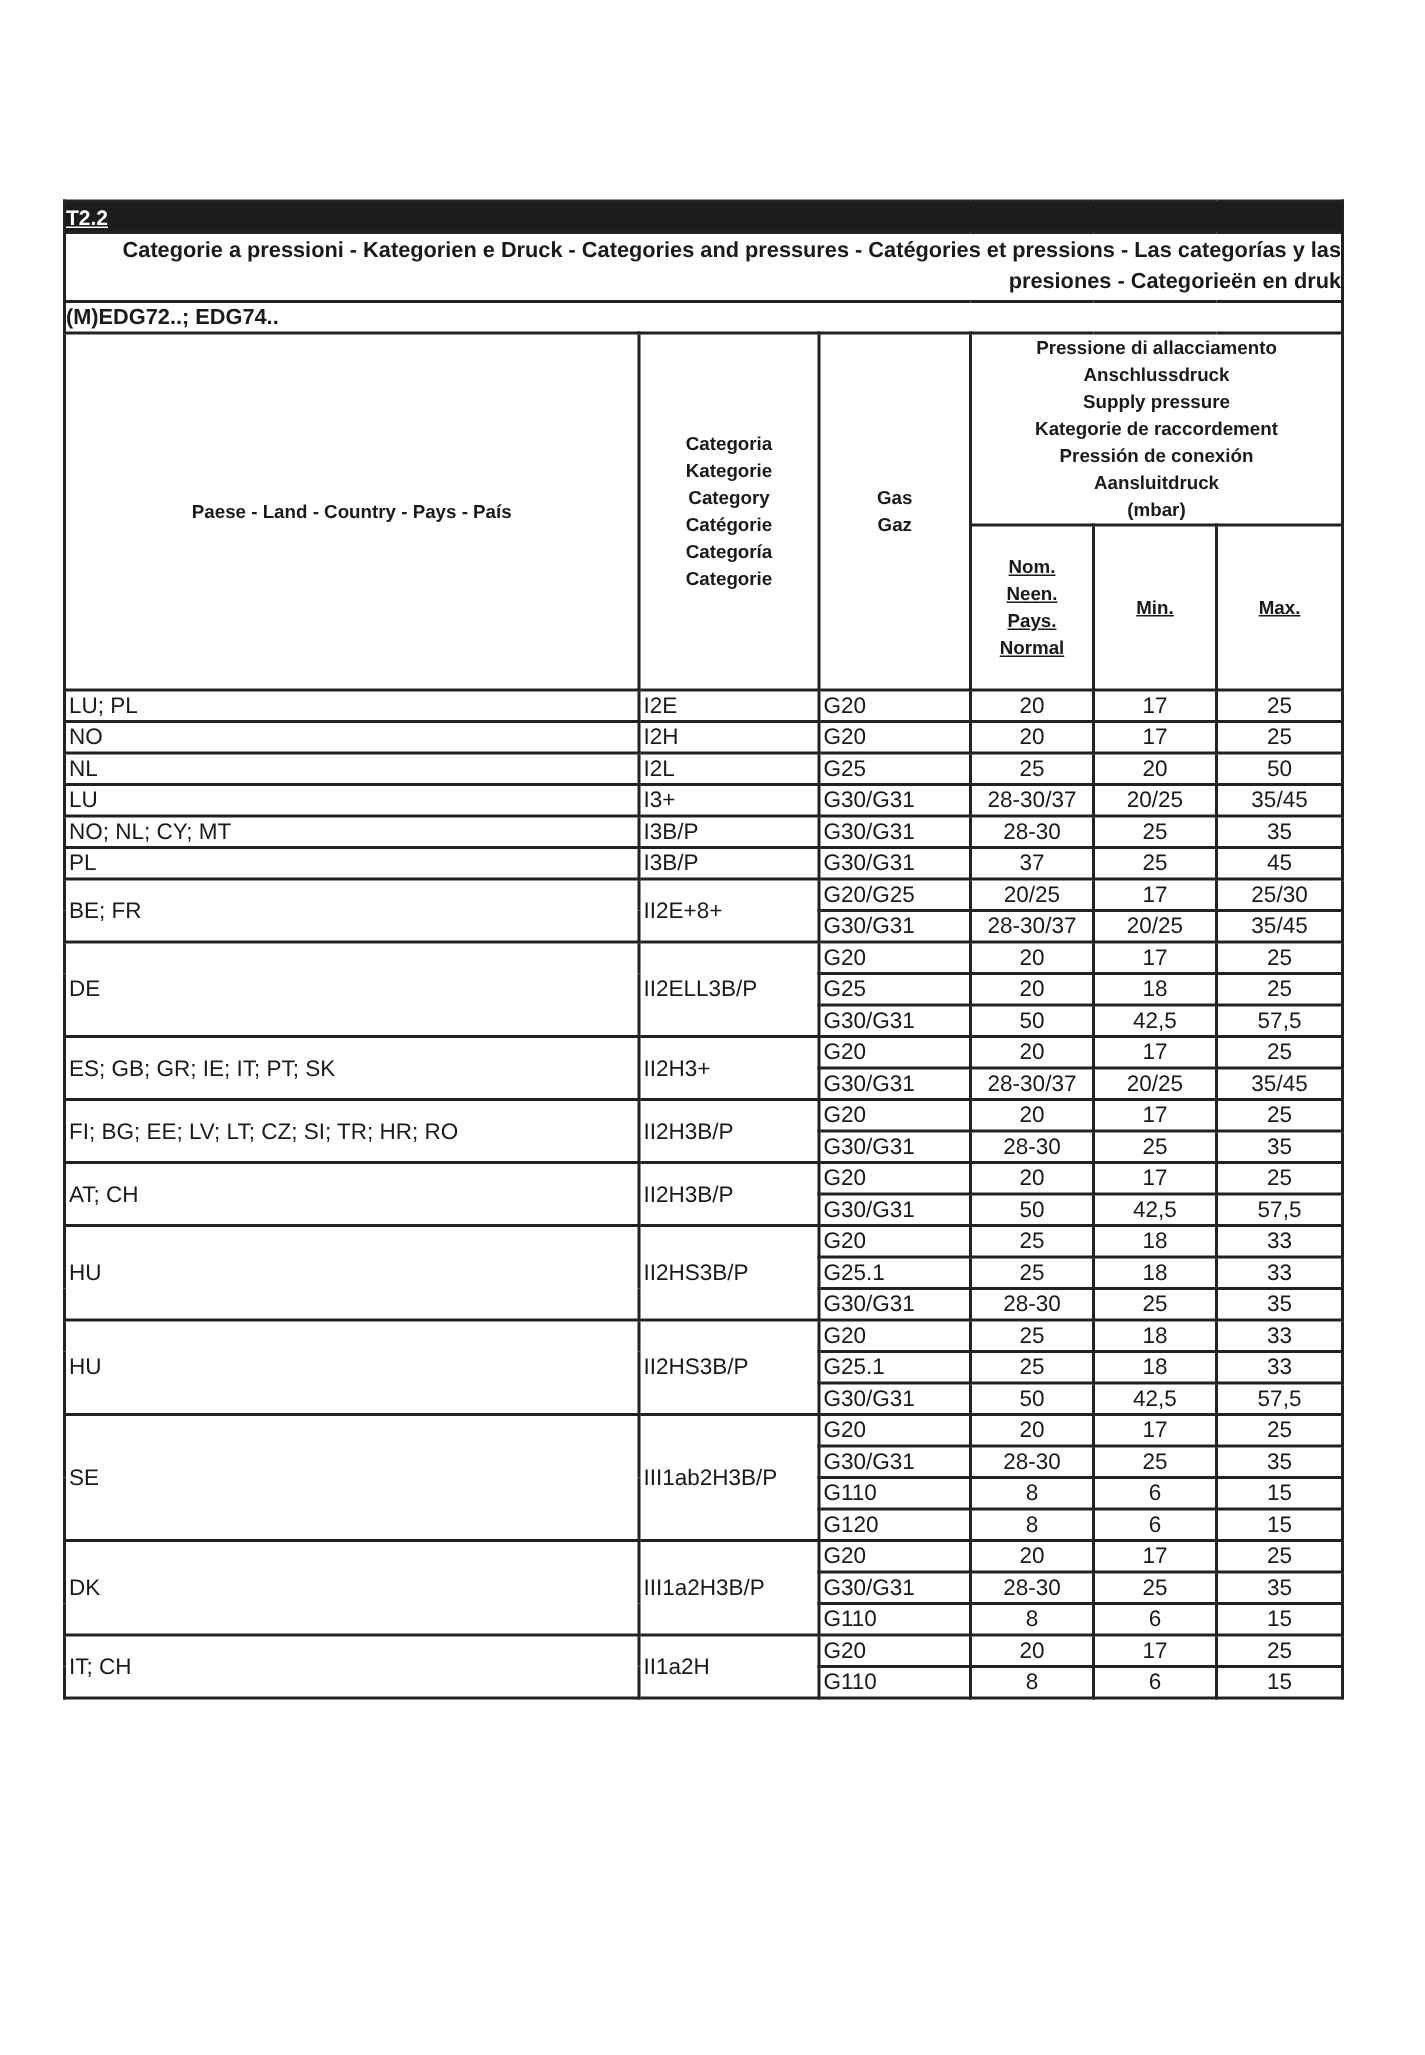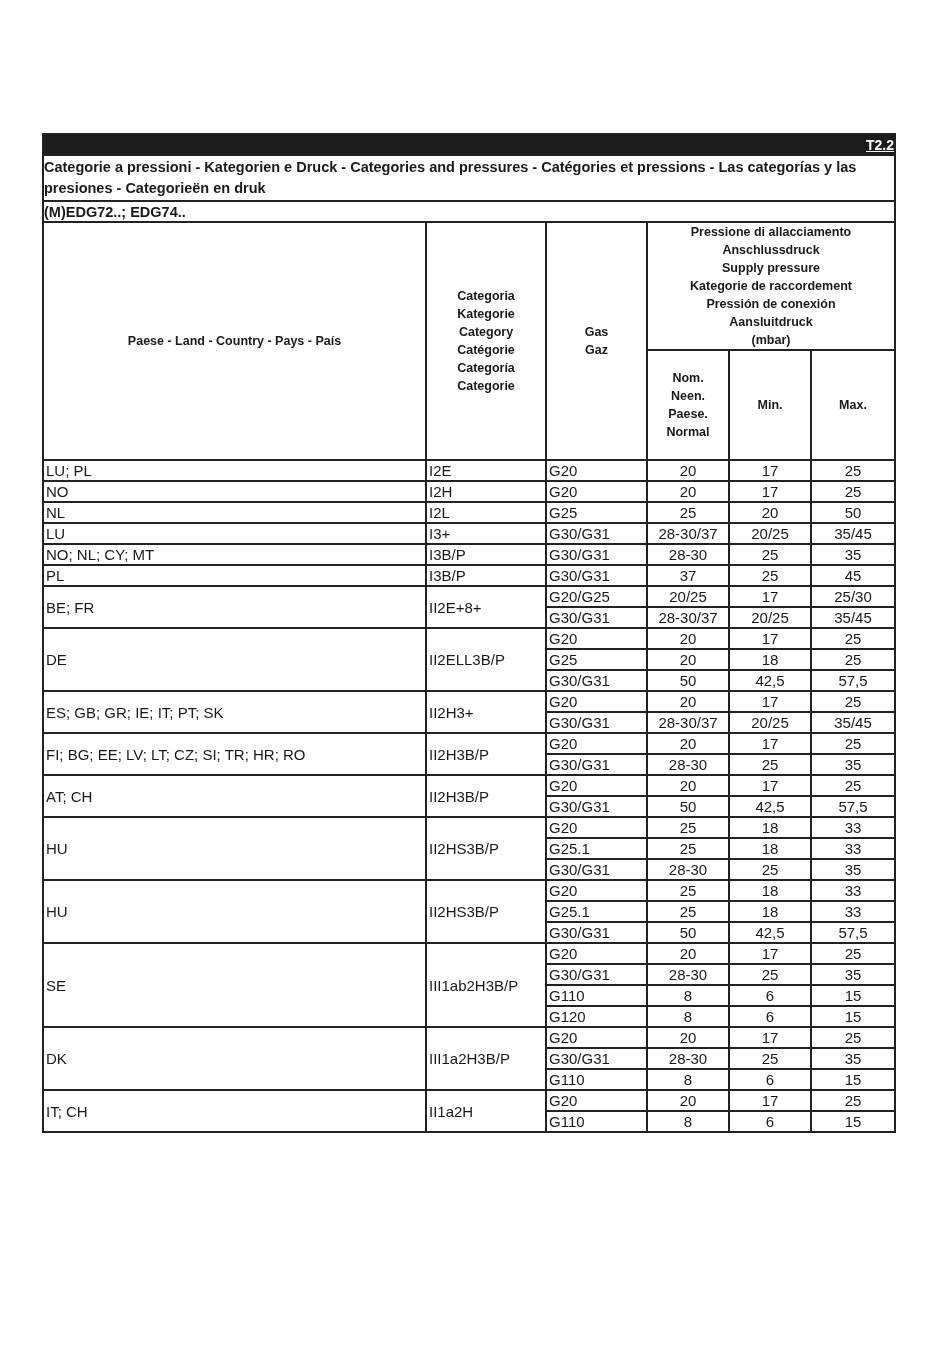--- a/index.html
+++ b/index.html
@@ -1,25 +1,25 @@
 <!DOCTYPE html>
 <html><head>
 <meta charset="utf-8">
 <style>
   html, body { margin:0; padding:0; background:#ffffff; }
   body { width:950px; height:1370px; position:relative; font-family:"Liberation Sans", sans-serif; color:#1a1a1a; }
   #doc { position:absolute; left:42px; top:133px; width:852px; }
   table { border-collapse:collapse; width:852px; table-layout:fixed; }
   td, th { border:2px solid #222; padding:0; }
-  .titlebar { background:#1c1c1c; color:#fff; font-weight:bold; font-size:14px; text-align:right; height:19px;text-decoration:underline; }
-  .subtitle { font-weight:bold; font-size:14.5px; text-align:left; line-height:21px; height:44px;margin-left:36px; }
+  .titlebar { background:#1c1c1c; color:#fff; font-weight:bold; font-size:14px; text-align:left; height:19px;text-decoration:underline; }
+  .subtitle { font-weight:bold; font-size:14.5px; text-align:right; line-height:21px; height:44px;margin-left:36px; }
   .model { font-weight:bold; font-size:14.5px; height:19px; }
   .hdr { font-weight:bold; font-size:12.5px; text-align:center; vertical-align:middle; line-height:18px; }
   .hdr-top { height:122px; }
-  .hdr-bot { height:108px; }
+  .hdr-bot { height:108px;text-decoration:underline; }
   td.cell { font-size:15px; height:19px; line-height:19px; white-space:nowrap; overflow:hidden; }
   .left { text-align:left; padding-left:2px; }
   .center { text-align:center; }
   .line { display:block; }
 </style>
 </head>
 <body>
 
 <div id="doc">
   <table>
@@ -62,21 +62,21 @@
           <span class="line">Kategorie de raccordement</span>
           <span class="line">Pressión de conexión</span>
           <span class="line">Aansluitdruck</span>
           <span class="line">(mbar)</span>
         </th>
       </tr>
       <tr>
         <th class="hdr hdr-bot">
           <span class="line">Nom.</span>
           <span class="line">Neen.</span>
-          <span class="line">Paese.</span>
+          <span class="line">Pays.</span>
           <span class="line">Normal</span>
         </th>
         <th class="hdr hdr-bot">Min.</th>
         <th class="hdr hdr-bot">Max.</th>
       </tr>
     </thead>
     <tbody id="tbody">
         <tr>
           <td class="cell left" rowspan="1">LU; PL</td>
           <td class="cell left" rowspan="1">I2E</td>

